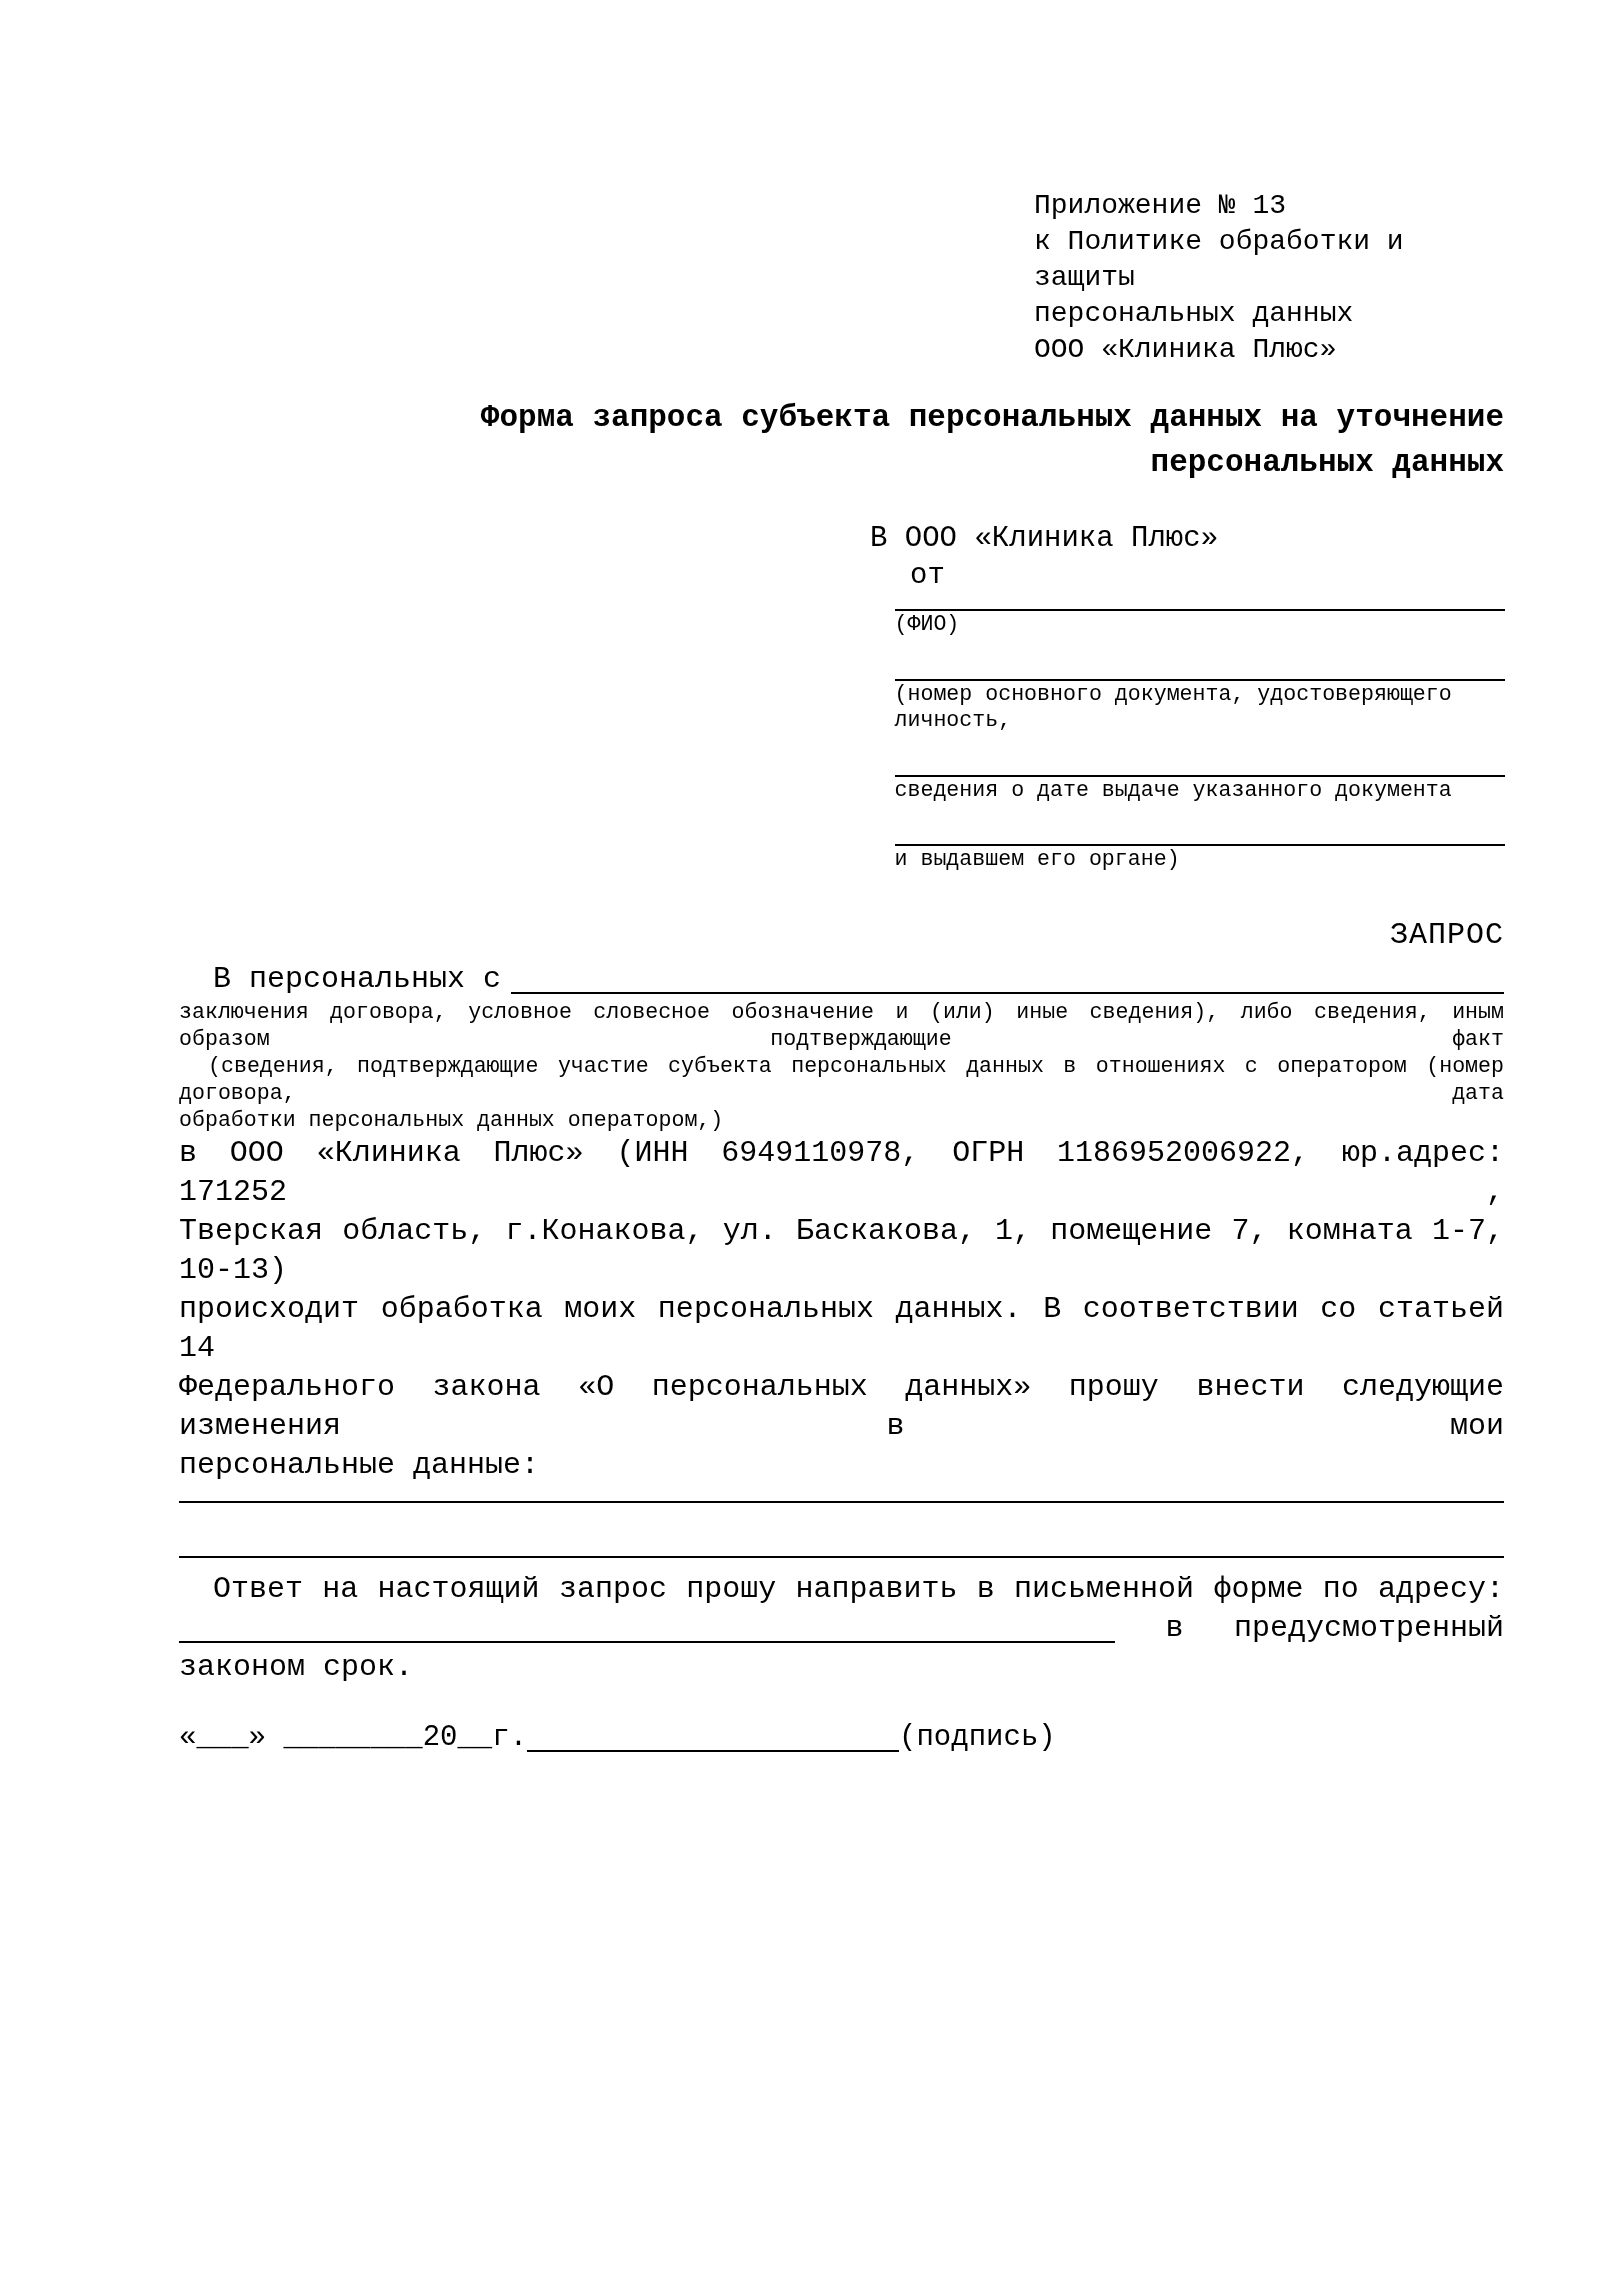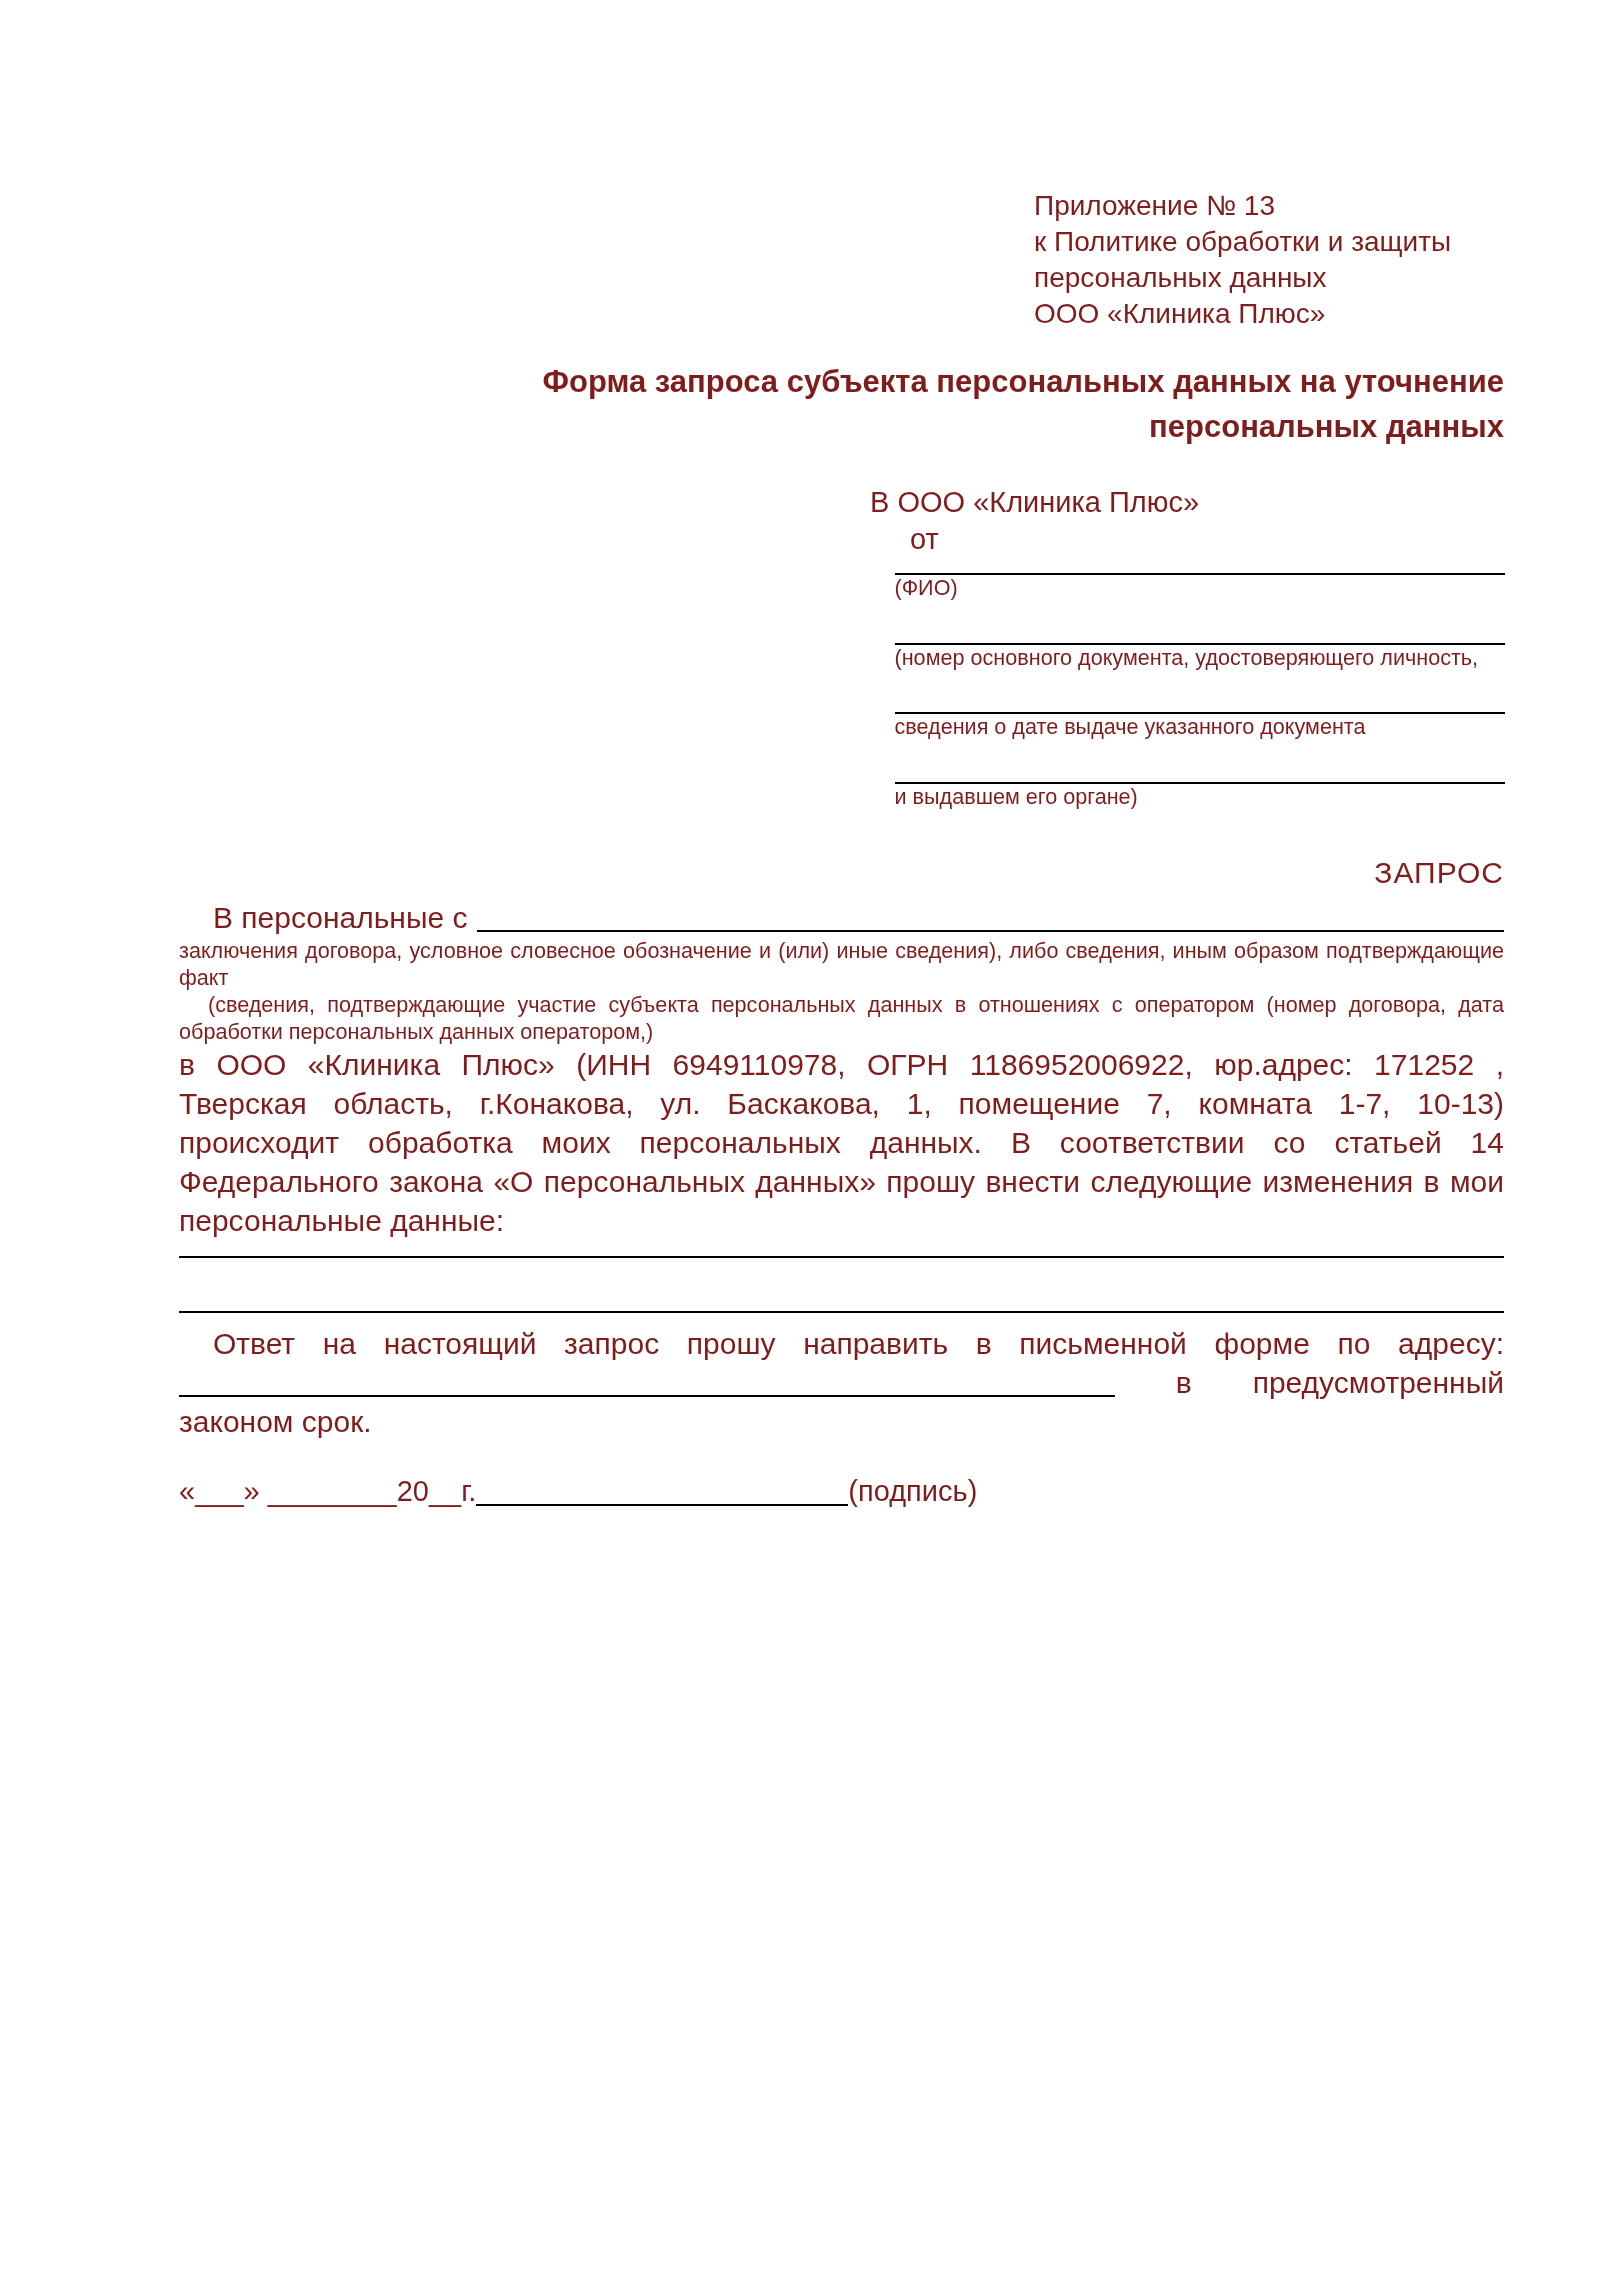--- a/index.html
+++ b/index.html
@@ -1,18 +1,18 @@
 <!DOCTYPE html>
 <html><head>
 <meta charset="utf-8">
 <style>
   html,body{margin:0;padding:0;background:#888;}
   .page{
     width:1621px;height:2293px;background:#fff;position:relative;
-    font-family:Liberation Sans, sans-serif;color:#7f1d1d;
+    font-family:Liberation Mono, monospace;color:#000000;
     margin:0 auto;overflow:hidden;
   }
   .content{position:absolute;left:179px;top:0;width:1325px;}
 
   .header-block{margin-top:188px;margin-left:855px;font-size:28px;line-height:36px;}
   .title{margin-top:27.4px;font-size:31px;line-height:45px;font-weight:bold;text-align:right;}
 
   .addressee{margin-top:35px;margin-left:691px;width:635px;font-size:29px;}
   .addressee .to{line-height:37px;white-space:nowrap;}
   .addressee .from{line-height:37px;margin-left:40px;}
@@ -82,21 +82,21 @@
       <div class="blank tall"></div>
       <div class="cap">сведения о дате выдаче указанного документа</div>
 
       <div class="blank tall"></div>
       <div class="cap">и выдавшем его органе)</div>
     </div>
 
     <div class="request-heading">ЗАПРОС</div>
 
     <div class="intro">
-      <span class="lbl">В персональные с</span>
+      <span class="lbl">В персональных с</span>
       <span class="fill"></span>
     </div>
 
     <div class="note">
       <div class="jline">заключения договора, условное словесное обозначение и (или) иные сведения), либо сведения, иным образом подтверждающие факт</div>
       <div class="jline indent">(сведения, подтверждающие участие субъекта персональных данных в отношениях с оператором (номер договора, дата</div>
       <div>обработки персональных данных оператором,)</div>
     </div>
 
     <div class="body-par">

